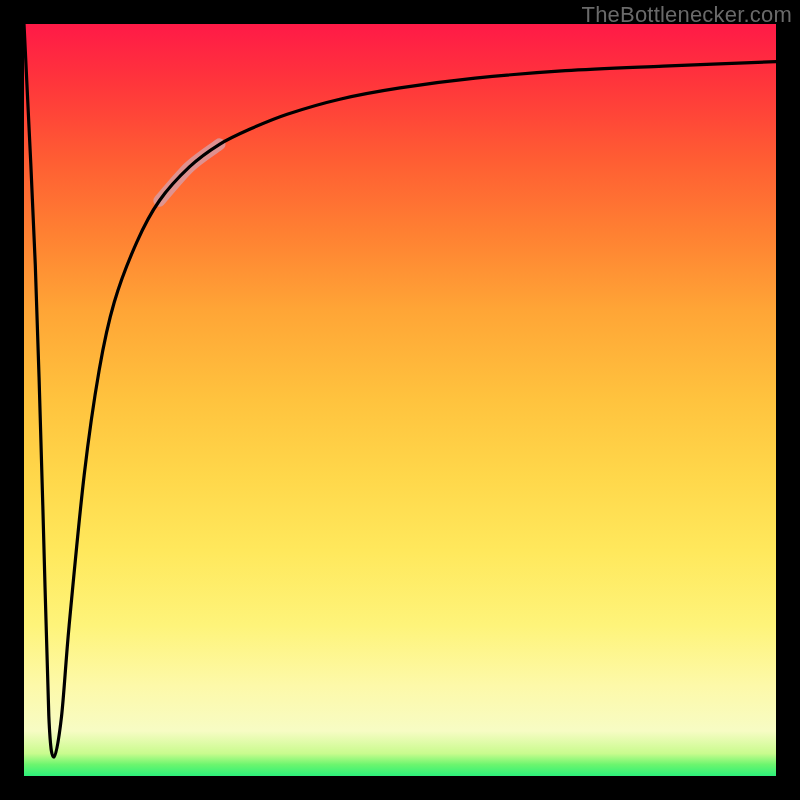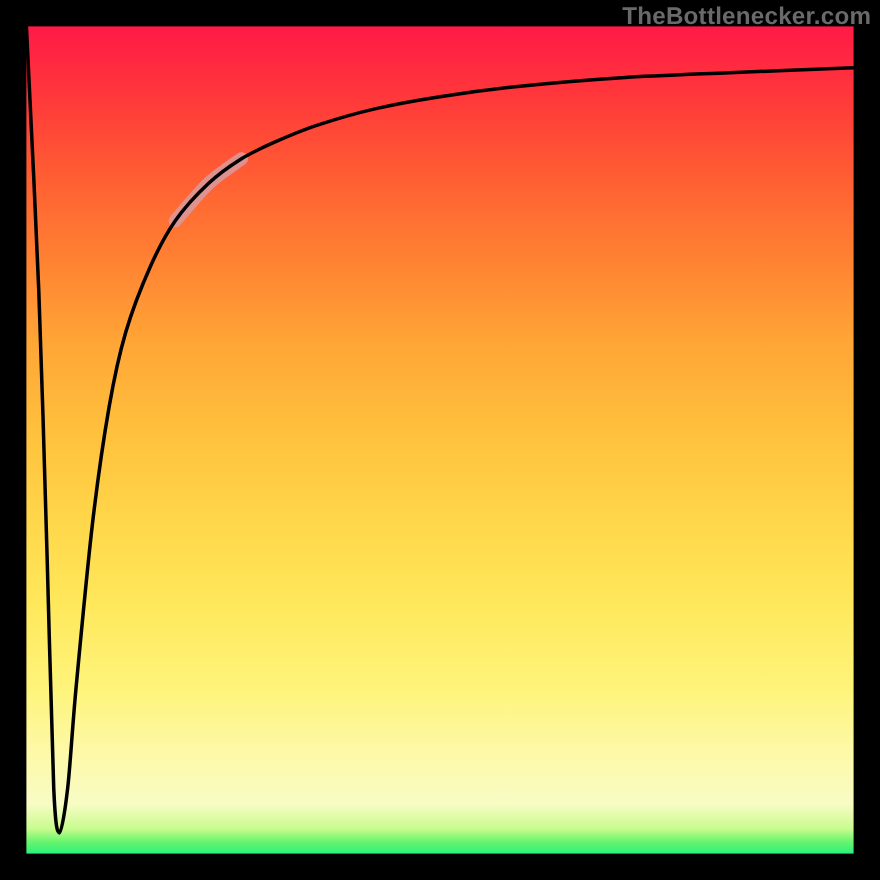--- a/index.html
+++ b/index.html
@@ -41,21 +41,21 @@
       #ff363b 92%,
       #ff1a47 100%
     );
   }
   .watermark {
     position: absolute;
     top: 2px;
     right: 8px;
     color: #6a6a6a;
     font-size: 22px;
-    font-weight: 700;
+    font-weight: 400;
     letter-spacing: 0.2px;
     user-select: none;
   }
   svg.curve {
     position: absolute;
     left: 0;
     top: 0;
     width: 752px;
     height: 752px;
     overflow: visible;

